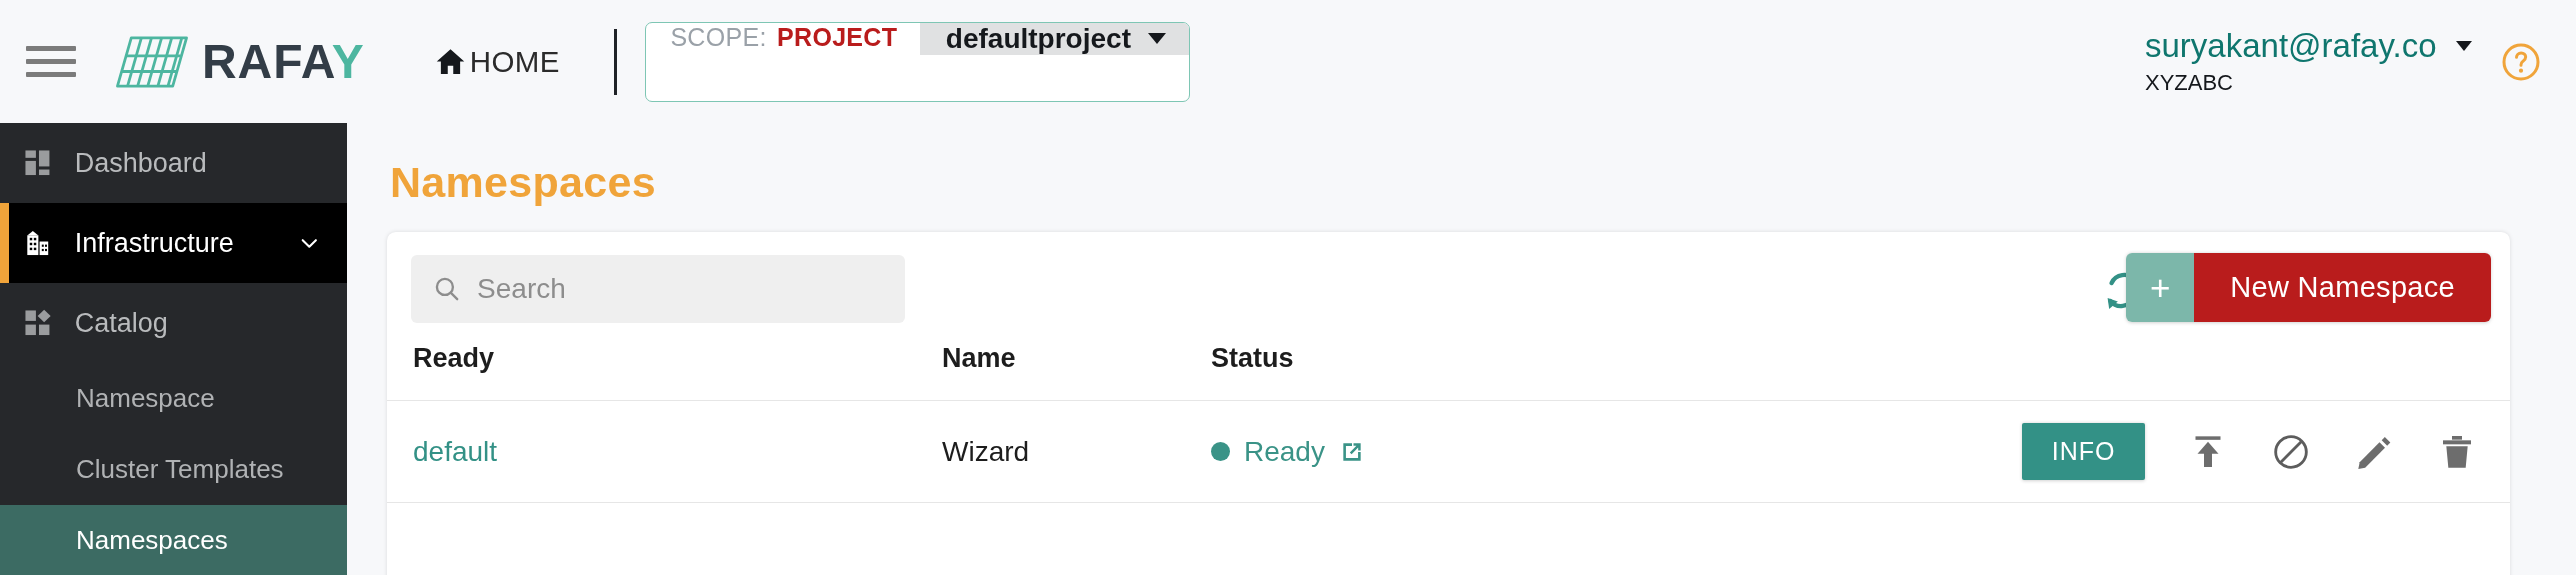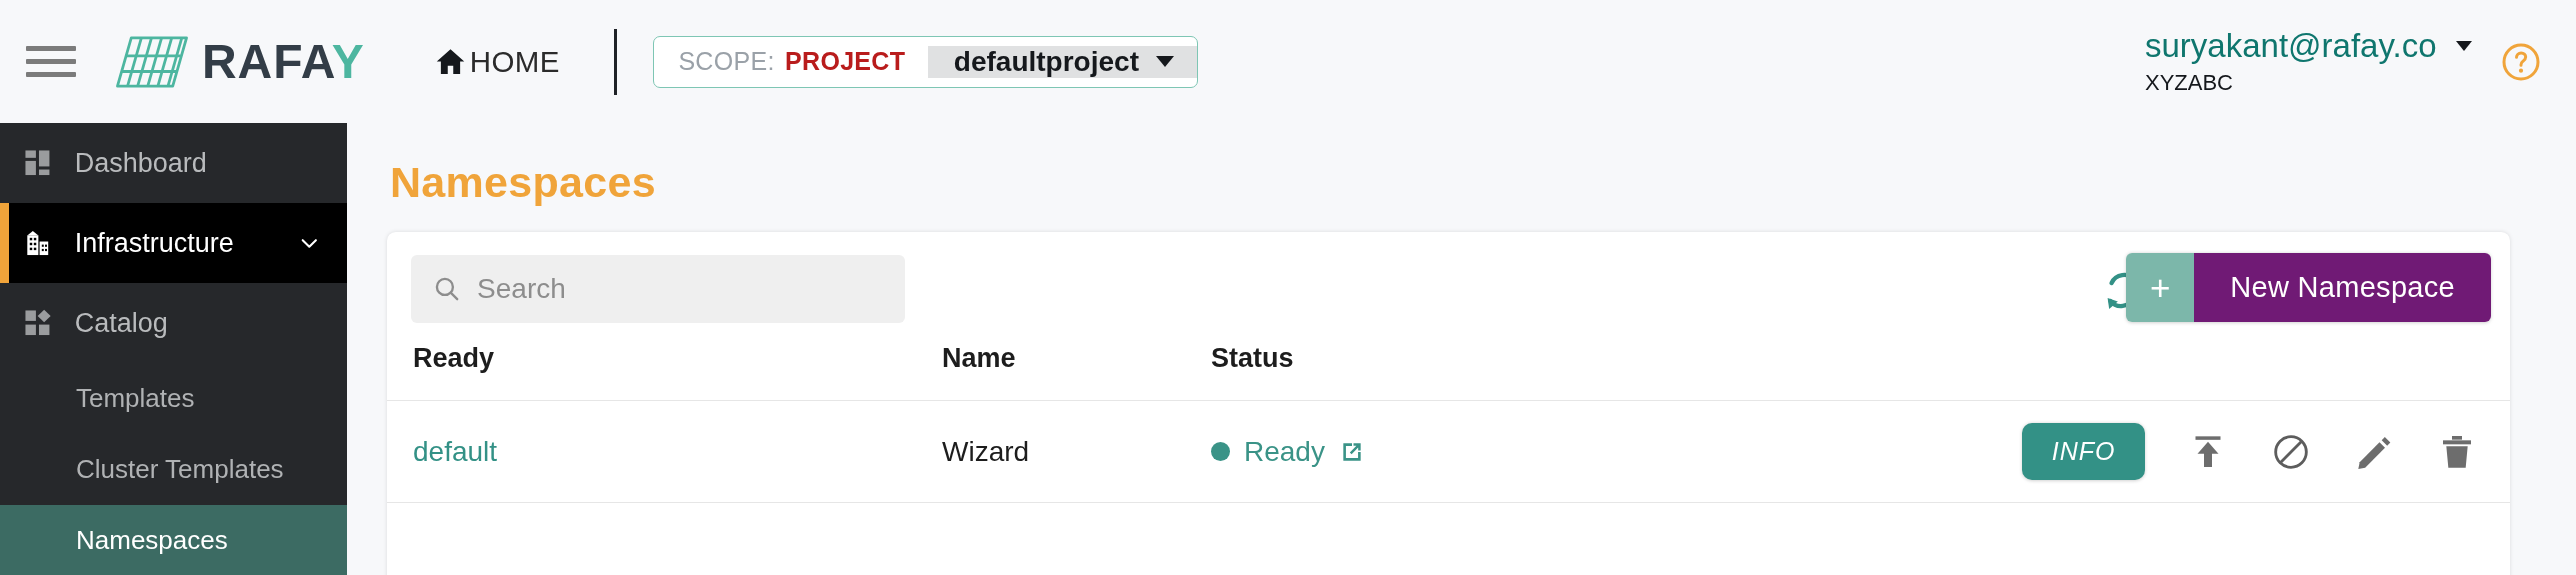--- a/index.html
+++ b/index.html
@@ -75,26 +75,26 @@
 
   .vdivider {
     width: 3.5px;
     height: 66px;
     background: #1f2227;
     margin-left: 54px;
     flex: 0 0 auto;
   }
 
   .scope-box {
-    margin-left: 36px;
-    height: 52px;
+    margin-left: 28px;
+    height: 80px;
     border: 1.7px solid #7ec6b4;
     border-radius: 7px;
     display: flex;
-    align-items: center;
+    align-items: flex-start;
     overflow: hidden;
     background: #fff;
     flex: 0 0 auto;
   }
   .scope-left {
     display: flex;
     align-items: center;
     padding: 0 22.6px 0 24px;
     gap: 10.4px;
     white-space: nowrap;
@@ -279,21 +279,21 @@
   }
   .new-btn-plus {
     background: #7cb7aa;
     width: 68px;
     display: flex; align-items: center; justify-content: center;
     color: #ffffff;
     font-size: 35px;
     line-height: 1;
   }
   .new-btn-main {
-    background: #701a75;
+    background: #b91c1c;
     display: flex; align-items: center;
     padding: 0 36px;
     color: #ffffff;
     font-size: 29px;
     white-space: nowrap;
     letter-spacing: 0.3px;
   }
 
   table.grid {
     width: 100%;
@@ -337,26 +337,25 @@
     align-items: center;
     justify-content: flex-end;
     gap: 43px;
     padding-right: 33px;
   }
   .info-btn {
     background: #339186;
     color: #ffffff;
     font-size: 25px;
     letter-spacing: 1px;
-    border-radius: 10px;
+    border-radius: 2px;
     padding: 14px 29.5px;
     cursor: pointer;
     box-shadow: 0 0.9px 3.5px rgba(0,0,0,.18);
     white-space: nowrap;
-    font-style: italic;
   }
   .icon-btn {
     width: 40px; height: 40px;
     cursor: pointer;
     display: flex; align-items: center; justify-content: center;
   }
 </style>
 </head>
 <body>
 
@@ -464,21 +463,21 @@
         <rect x="2" y="2" width="8.5" height="8.5" fill="#9a9c9e"></rect>
         <polygon points="17.2,1.5 22.5,6.5 17.2,11.5 11.9,6.5" fill="#9a9c9e"></polygon>
         <rect x="2" y="13.5" width="8.5" height="8.5" fill="#9a9c9e"></rect>
         <rect x="13" y="13.5" width="8.5" height="8.5" fill="#9a9c9e"></rect>
       </svg>
     </span>
     <span class="nav-label">Catalog</span>
   </div>
 
   <div class="subnav-item">
-    <span class="nav-label">Templates</span>
+    <span class="nav-label">Namespace</span>
   </div>
 
   <div class="subnav-item">
     <span class="nav-label">Cluster Templates</span>
   </div>
 
   <div class="subnav-item selected">
     <span class="nav-label">Namespaces</span>
   </div>
 </div>

